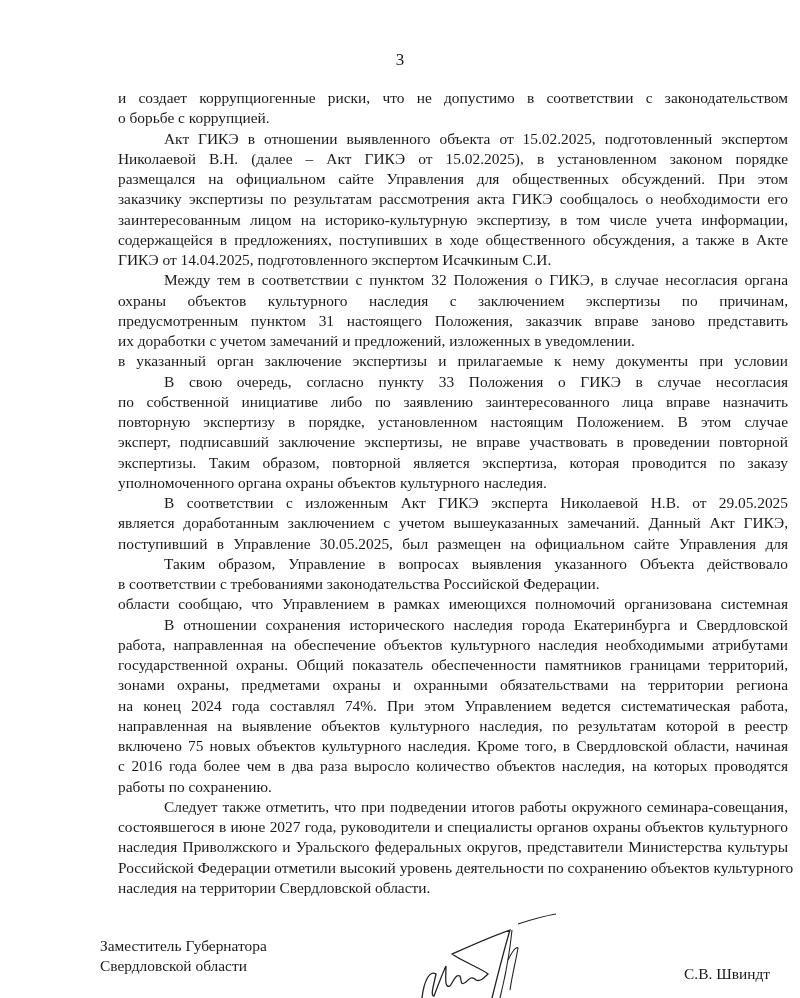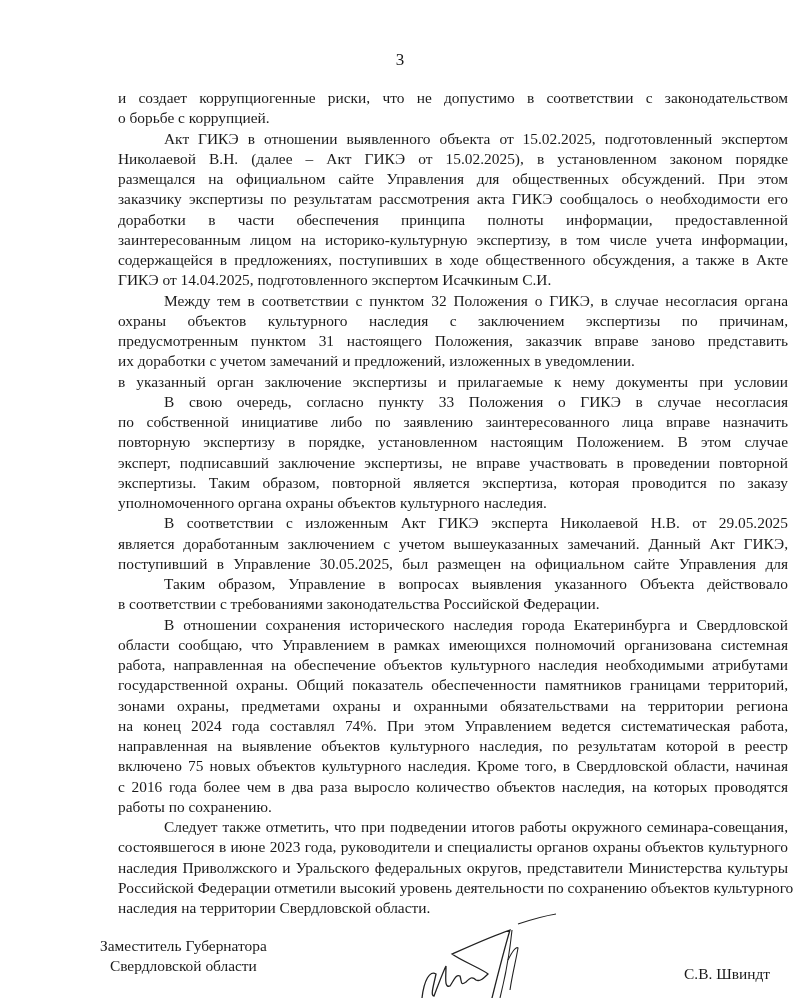--- a/index.html
+++ b/index.html
@@ -20,41 +20,40 @@
     display: block; white-space: nowrap; width: 670px;
     text-align: justify; text-align-last: justify;
   }
   .line.last { text-align-last: left; }
   .line.indent { text-indent: 46px; }
   .signature-block {
     position: absolute; top: 936px; left: 100px; width: 670px; height: 62px;
     font-size: 15.4px; line-height: 20.25px;
   }
   .sig-title { position: absolute; left: 0; top: 0; }
-  .sig-title span { display: block; white-space: nowrap; text-align: center; }
+  .sig-title span { display: block; white-space: nowrap; }
   .sig-name { position: absolute; right: 0; top: 20px; white-space: nowrap; margin-top: 8px; }
   .signature-scribble { position: absolute; left: 300px; top: -36px; width: 170px; height: 100px; }
 </style>
 </head>
 <body>
 
 <div>
   <div class="page-number">3</div>
 
   <div class="body-text" id="body-text">
       <div>
         <span class="line">и создает коррупциогенные риски, что не допустимо в соответствии с законодательством</span>
         <span class="line last">о борьбе с коррупцией.</span>
       </div>
       <div>
         <span class="line indent">Акт ГИКЭ в отношении выявленного объекта от 15.02.2025, подготовленный экспертом</span>
         <span class="line">Николаевой В.Н. (далее – Акт ГИКЭ от 15.02.2025), в установленном законом порядке</span>
         <span class="line">размещался на официальном сайте Управления для общественных обсуждений. При этом</span>
         <span class="line">заказчику экспертизы по результатам рассмотрения акта ГИКЭ сообщалось о необходимости его</span>
-        <span class="line">доработки в части обеспечения принципа полноты информации, предоставленной</span>
         <span class="line">заинтересованным лицом на историко-культурную экспертизу, в том числе учета информации,</span>
         <span class="line">содержащейся в предложениях, поступивших в ходе общественного обсуждения, а также в Акте</span>
         <span class="line last">ГИКЭ от 14.04.2025, подготовленного экспертом Исачкиным С.И.</span>
       </div>
       <div>
         <span class="line indent">Между тем в соответствии с пунктом 32 Положения о ГИКЭ, в случае несогласия органа</span>
         <span class="line">охраны объектов культурного наследия с заключением экспертизы по причинам,</span>
         <span class="line">предусмотренным пунктом 31 настоящего Положения, заказчик вправе заново представить</span>
         <span class="line last">их доработки с учетом замечаний и предложений, изложенных в уведомлении.</span>
         <span class="line">в указанный орган заключение экспертизы и прилагаемые к нему документы при условии</span>
@@ -70,34 +69,34 @@
       <div>
         <span class="line indent">В соответствии с изложенным Акт ГИКЭ эксперта Николаевой Н.В. от 29.05.2025</span>
         <span class="line">является доработанным заключением с учетом вышеуказанных замечаний. Данный Акт ГИКЭ,</span>
         <span class="line">поступивший в Управление 30.05.2025, был размещен на официальном сайте Управления для</span>
       </div>
       <div>
         <span class="line indent">Таким образом, Управление в вопросах выявления указанного Объекта действовало</span>
         <span class="line last">в соответствии с требованиями законодательства Российской Федерации.</span>
       </div>
       <div>
+        <span class="line">области сообщаю, что Управлением в рамках имеющихся полномочий организована системная</span>
         <span class="line indent">В отношении сохранения исторического наследия города Екатеринбурга и Свердловской</span>
-        <span class="line">области сообщаю, что Управлением в рамках имеющихся полномочий организована системная</span>
         <span class="line">работа, направленная на обеспечение объектов культурного наследия необходимыми атрибутами</span>
         <span class="line">государственной охраны. Общий показатель обеспеченности памятников границами территорий,</span>
         <span class="line">зонами охраны, предметами охраны и охранными обязательствами на территории региона</span>
         <span class="line">на конец 2024 года составлял 74%. При этом Управлением ведется систематическая работа,</span>
         <span class="line">направленная на выявление объектов культурного наследия, по результатам которой в реестр</span>
         <span class="line">включено 75 новых объектов культурного наследия. Кроме того, в Свердловской области, начиная</span>
         <span class="line">с 2016 года более чем в два раза выросло количество объектов наследия, на которых проводятся</span>
         <span class="line last">работы по сохранению.</span>
       </div>
       <div>
         <span class="line indent">Следует также отметить, что при подведении итогов работы окружного семинара-совещания,</span>
-        <span class="line">состоявшегося в июне 2023 года, руководители и специалисты органов охраны объектов культурного</span>
+        <span class="line">состоявшегося в июне 2027 года, руководители и специалисты органов охраны объектов культурного</span>
         <span class="line">наследия Приволжского и Уральского федеральных округов, представители Министерства культуры</span>
         <span class="line">Российской Федерации отметили высокий уровень деятельности по сохранению объектов культурного</span>
         <span class="line last">наследия на территории Свердловской области.</span>
       </div>
     </div>
 
   <div class="signature-block">
     <div class="sig-title">
       <span>Заместитель Губернатора</span>
       <span>Свердловской области</span>

